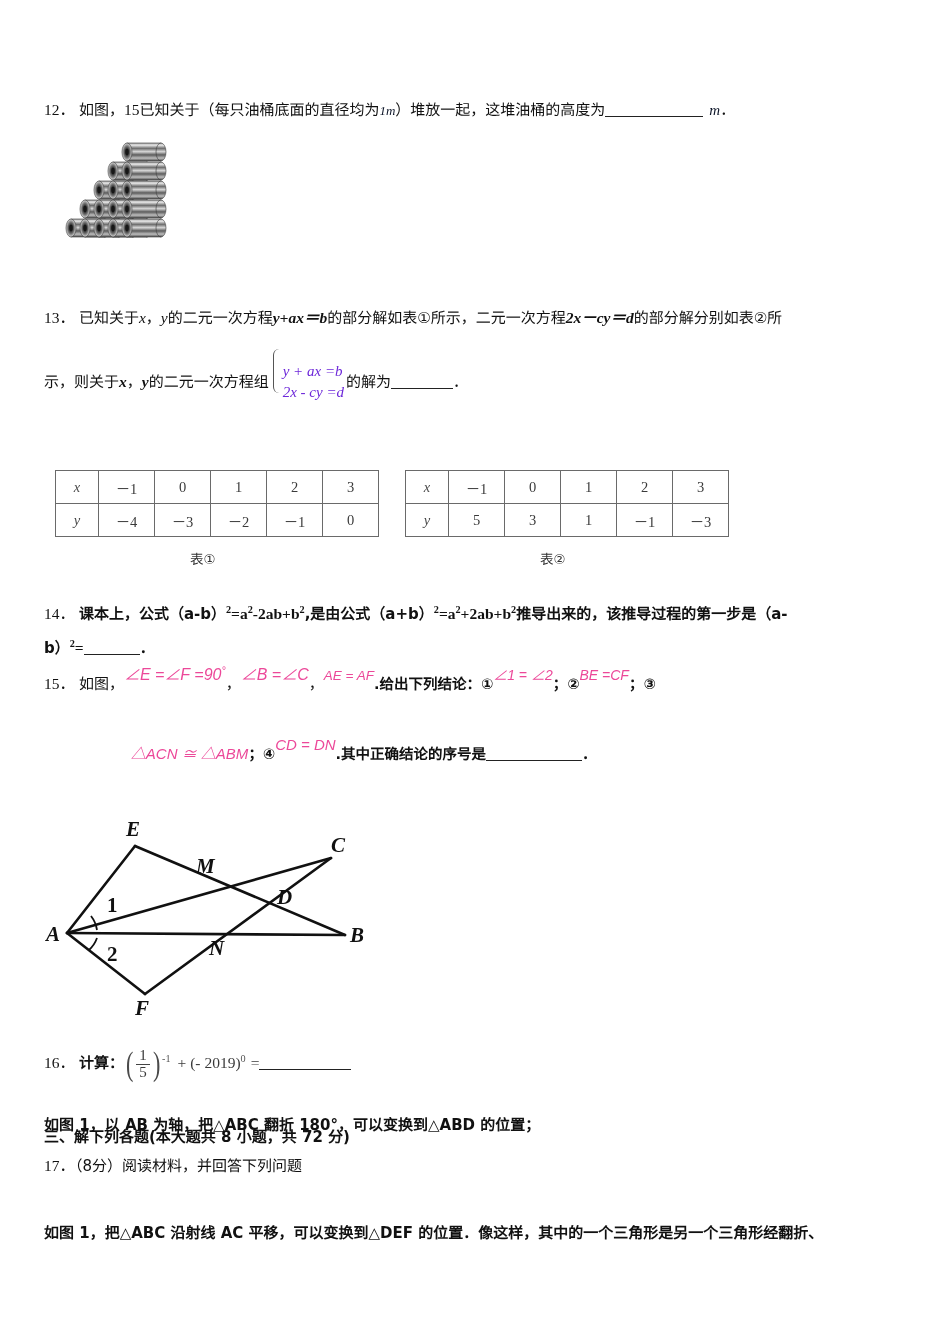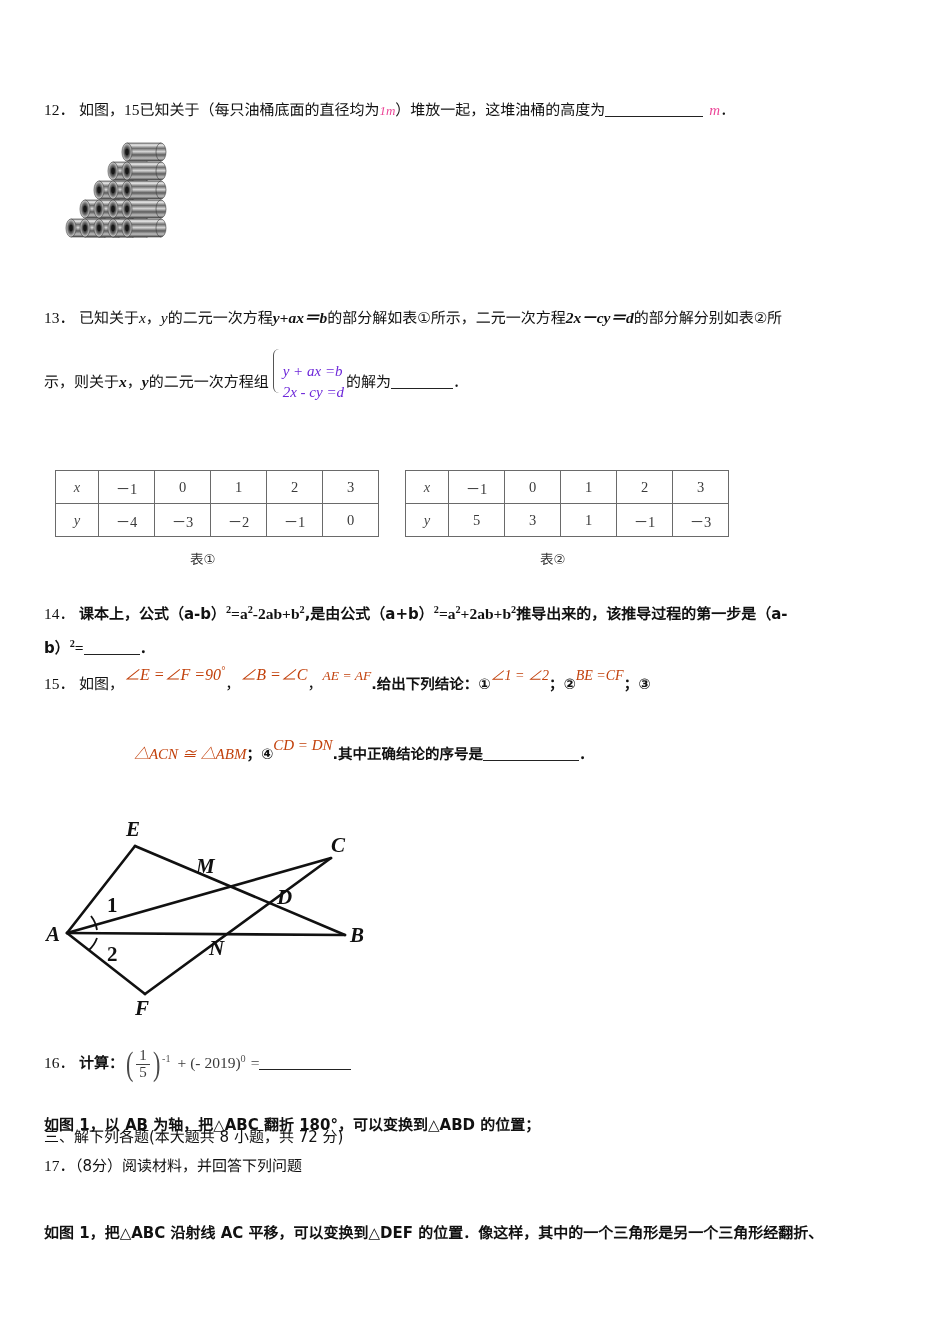--- a/index.html
+++ b/index.html
@@ -13,21 +13,21 @@
     overflow:hidden;
   }
   .page{
     position:absolute; left:0; top:0; width:950px; height:1344px;
   }
   .q{ position:absolute; font-size:15.5px; line-height:1.75; color:#111; }
   .num{ font-family:"Liberation Serif", serif; }
   .cn{ font-family:"DejaVu Sans", sans-serif; font-size:15px; }
   .bold{ font-weight:bold; }
   .it{ font-style:italic; font-family:"Liberation Serif", serif; }
-  .mi{ font-style:italic; font-family:"Liberation Serif", serif; color:#ec4899; }
+  .mi{ font-style:italic; font-family:"Liberation Serif", serif; color:#0f172a; }
   .blank{ display:inline-block; border-bottom:1.3px solid #222; vertical-align:-2px; }
   .sup{ font-size:0.66em; vertical-align:super; }
 
   
   #q12{ left:44px; top:96px; width:880px; }
   #barrel-figure{ position:absolute; left:58px; top:140px; width:150px; height:115px; }
 
   
   #q13-line1{ left:44px; top:304px; width:885px; }
   #q13-line2{ left:44px; top:362px; width:620px; }
@@ -59,21 +59,21 @@
   #cap1{ left:190px; top:548px; }
   #cap2{ left:540px; top:548px; }
 
   
   #q14{ left:44px; top:600px; width:890px; }
   #q14b{ left:44px; top:634px; width:400px; }
 
   
   #q15-line1{ left:44px; top:670px; width:890px; }
   #q15-line2{ left:44px; top:740px; width:640px;text-align:center; }
-  .mform{ font-family:Liberation Serif, serif; font-style:italic; color:#c2410c; font-size:16px; }
+  .mform{ font-family:Liberation Sans, sans-serif; font-style:italic; color:#ec4899; font-size:16px; }
   .raise{ position:relative; top:-9px; }
 
   
   #geo-figure{ position:absolute; left:45px; top:808px; width:340px; height:215px; }
 
   
   #q16{ left:44px; top:1048px; width:500px; }
   .frac{
     display:inline-block; vertical-align:middle; text-align:center;
     font-size:15px; line-height:1.05; color:#3a3a3a; margin:0 1px;
@@ -81,21 +81,21 @@
   }
   .frac .top{ display:block; padding:0 3px; border-bottom:1.2px solid #444; }
   .frac .bot{ display:block; padding:0 3px; }
   .paren{
     display:inline-block; font-size:34px; line-height:28px; color:#4a4a4a;
     vertical-align:middle; font-family:"Liberation Serif", serif; font-weight:300;
     transform:scaleX(0.65);
   }
 
   
-  #sec3{ left:44px; top:1124px; width:890px; font-weight:normal; }
+  #sec3{ left:44px; top:1124px; width:890px; font-weight:bold; }
   #q17{ left:44px; top:1152px; width:890px; }
   #q17a{ left:44px; top:1112px; width:890px; font-weight:bold; }
   #q17b{ left:44px; top:1220px; width:895px; font-weight:bold; }
 </style>
 </head>
 <body>
 
 <div class="page">
 
   <div class="q" id="q12">

